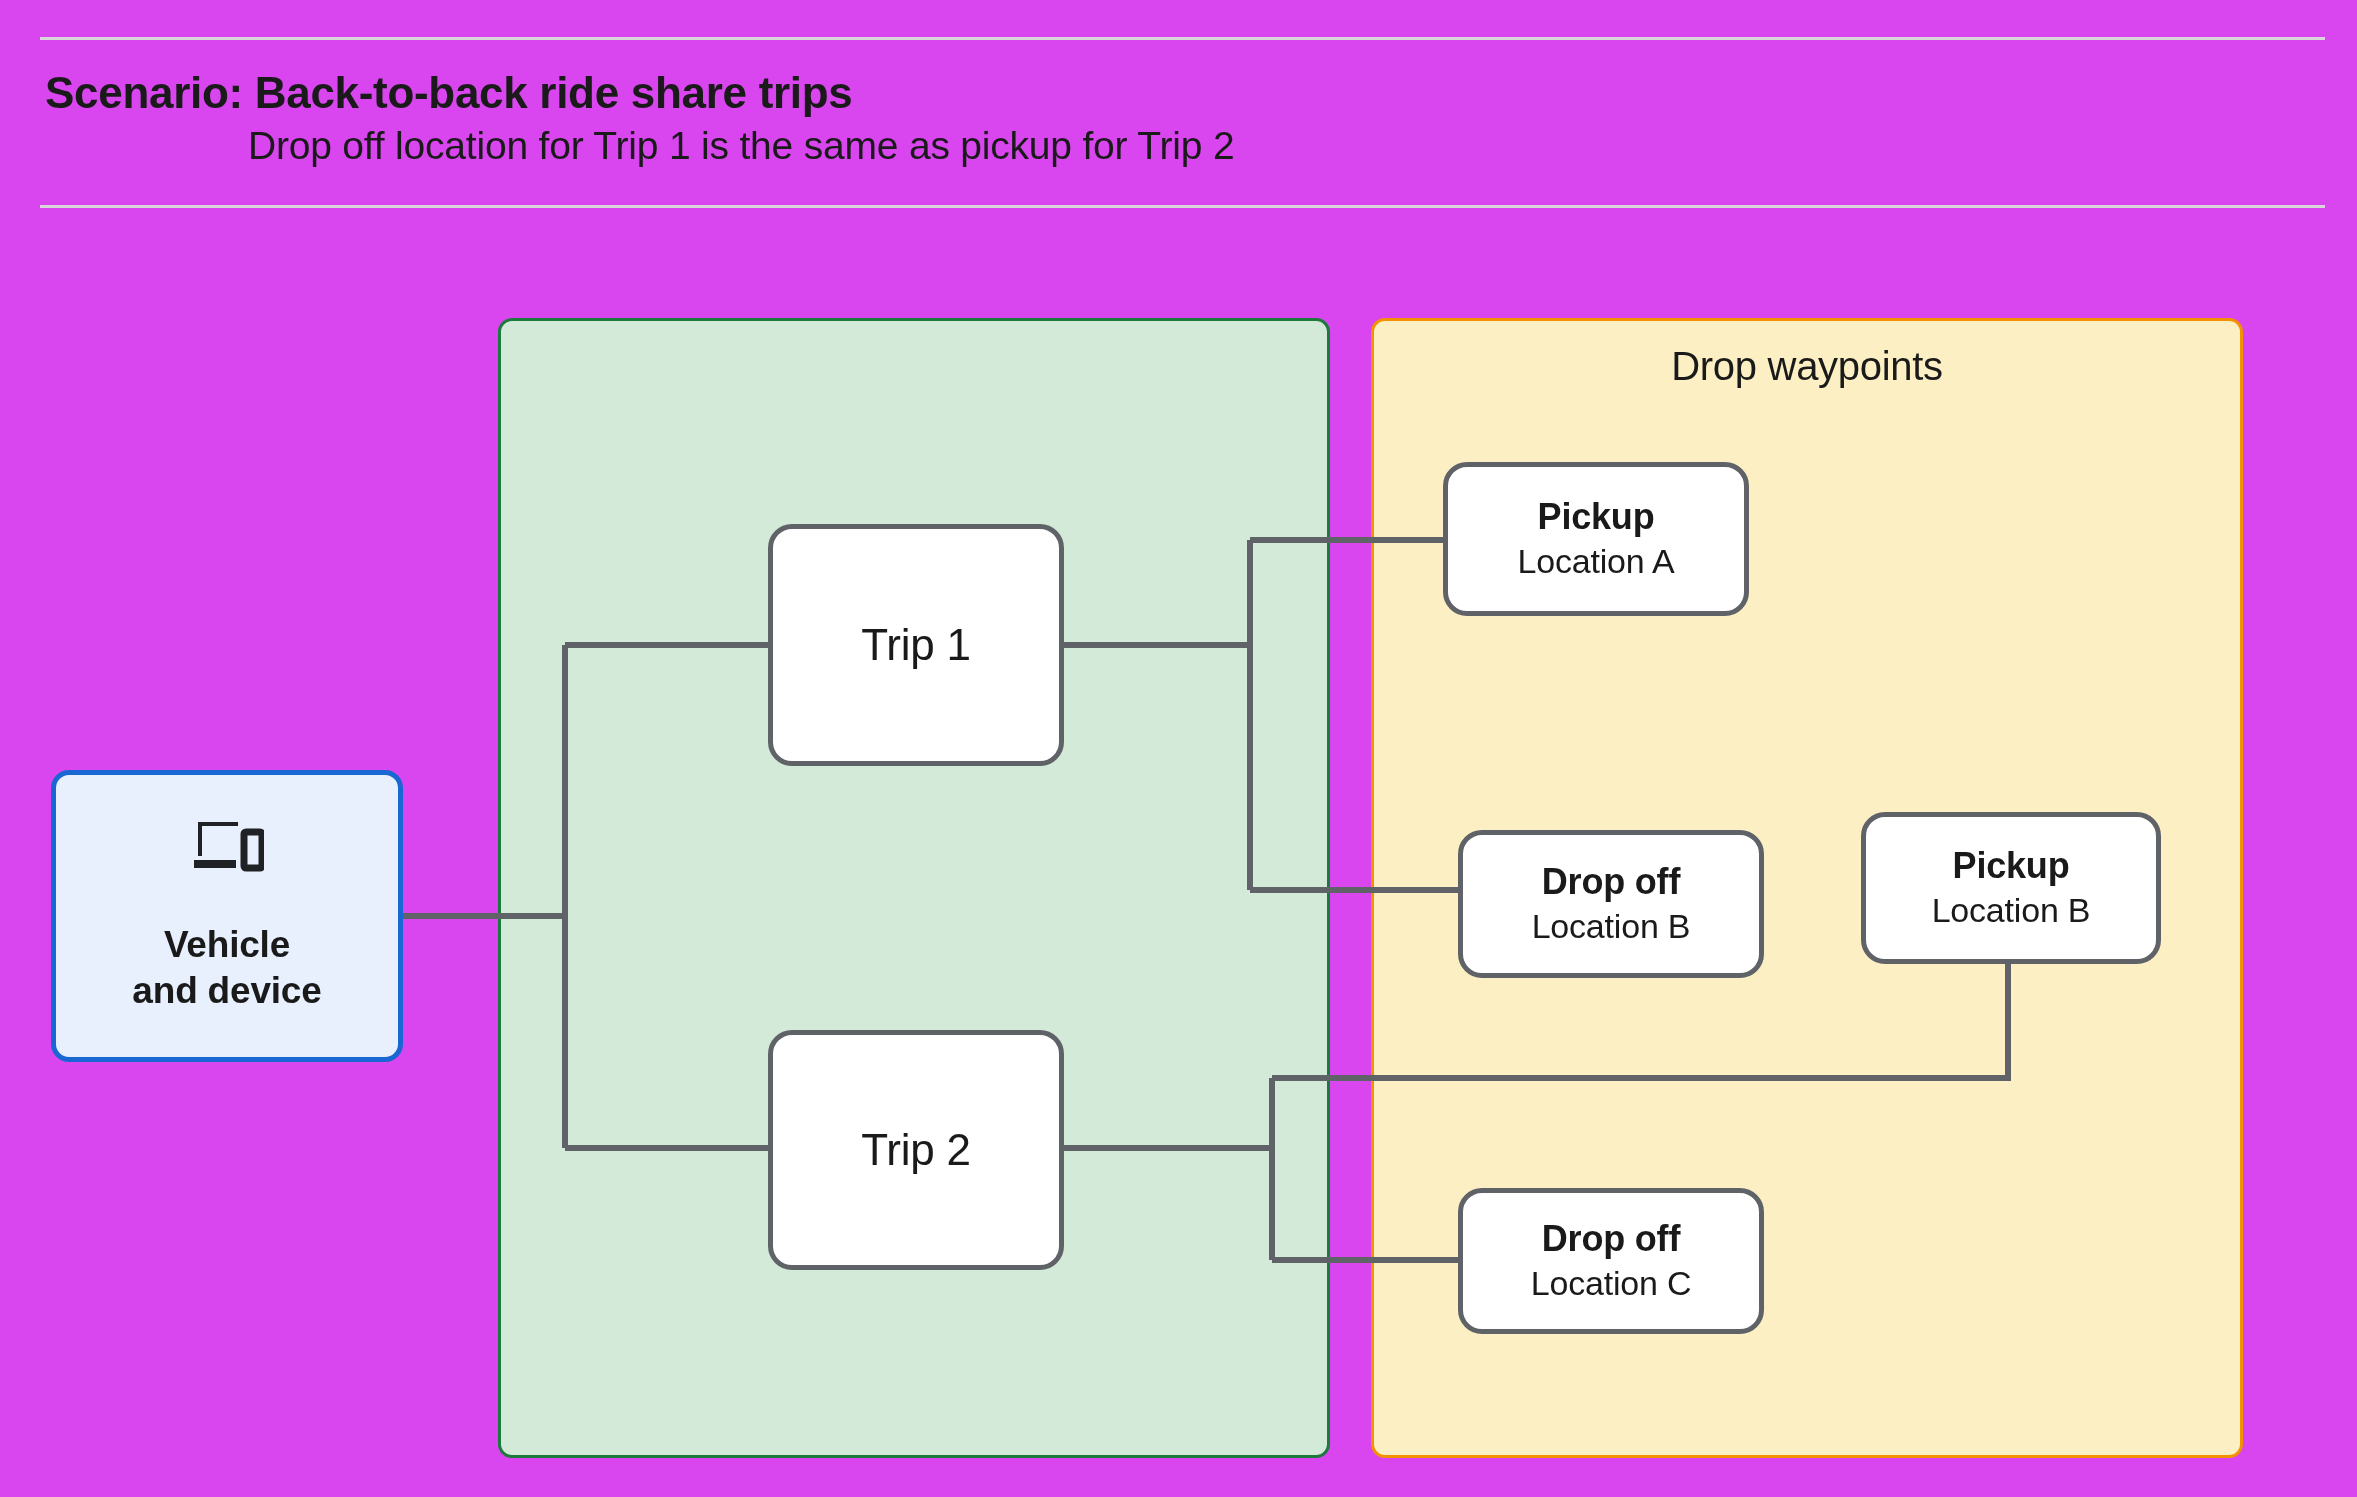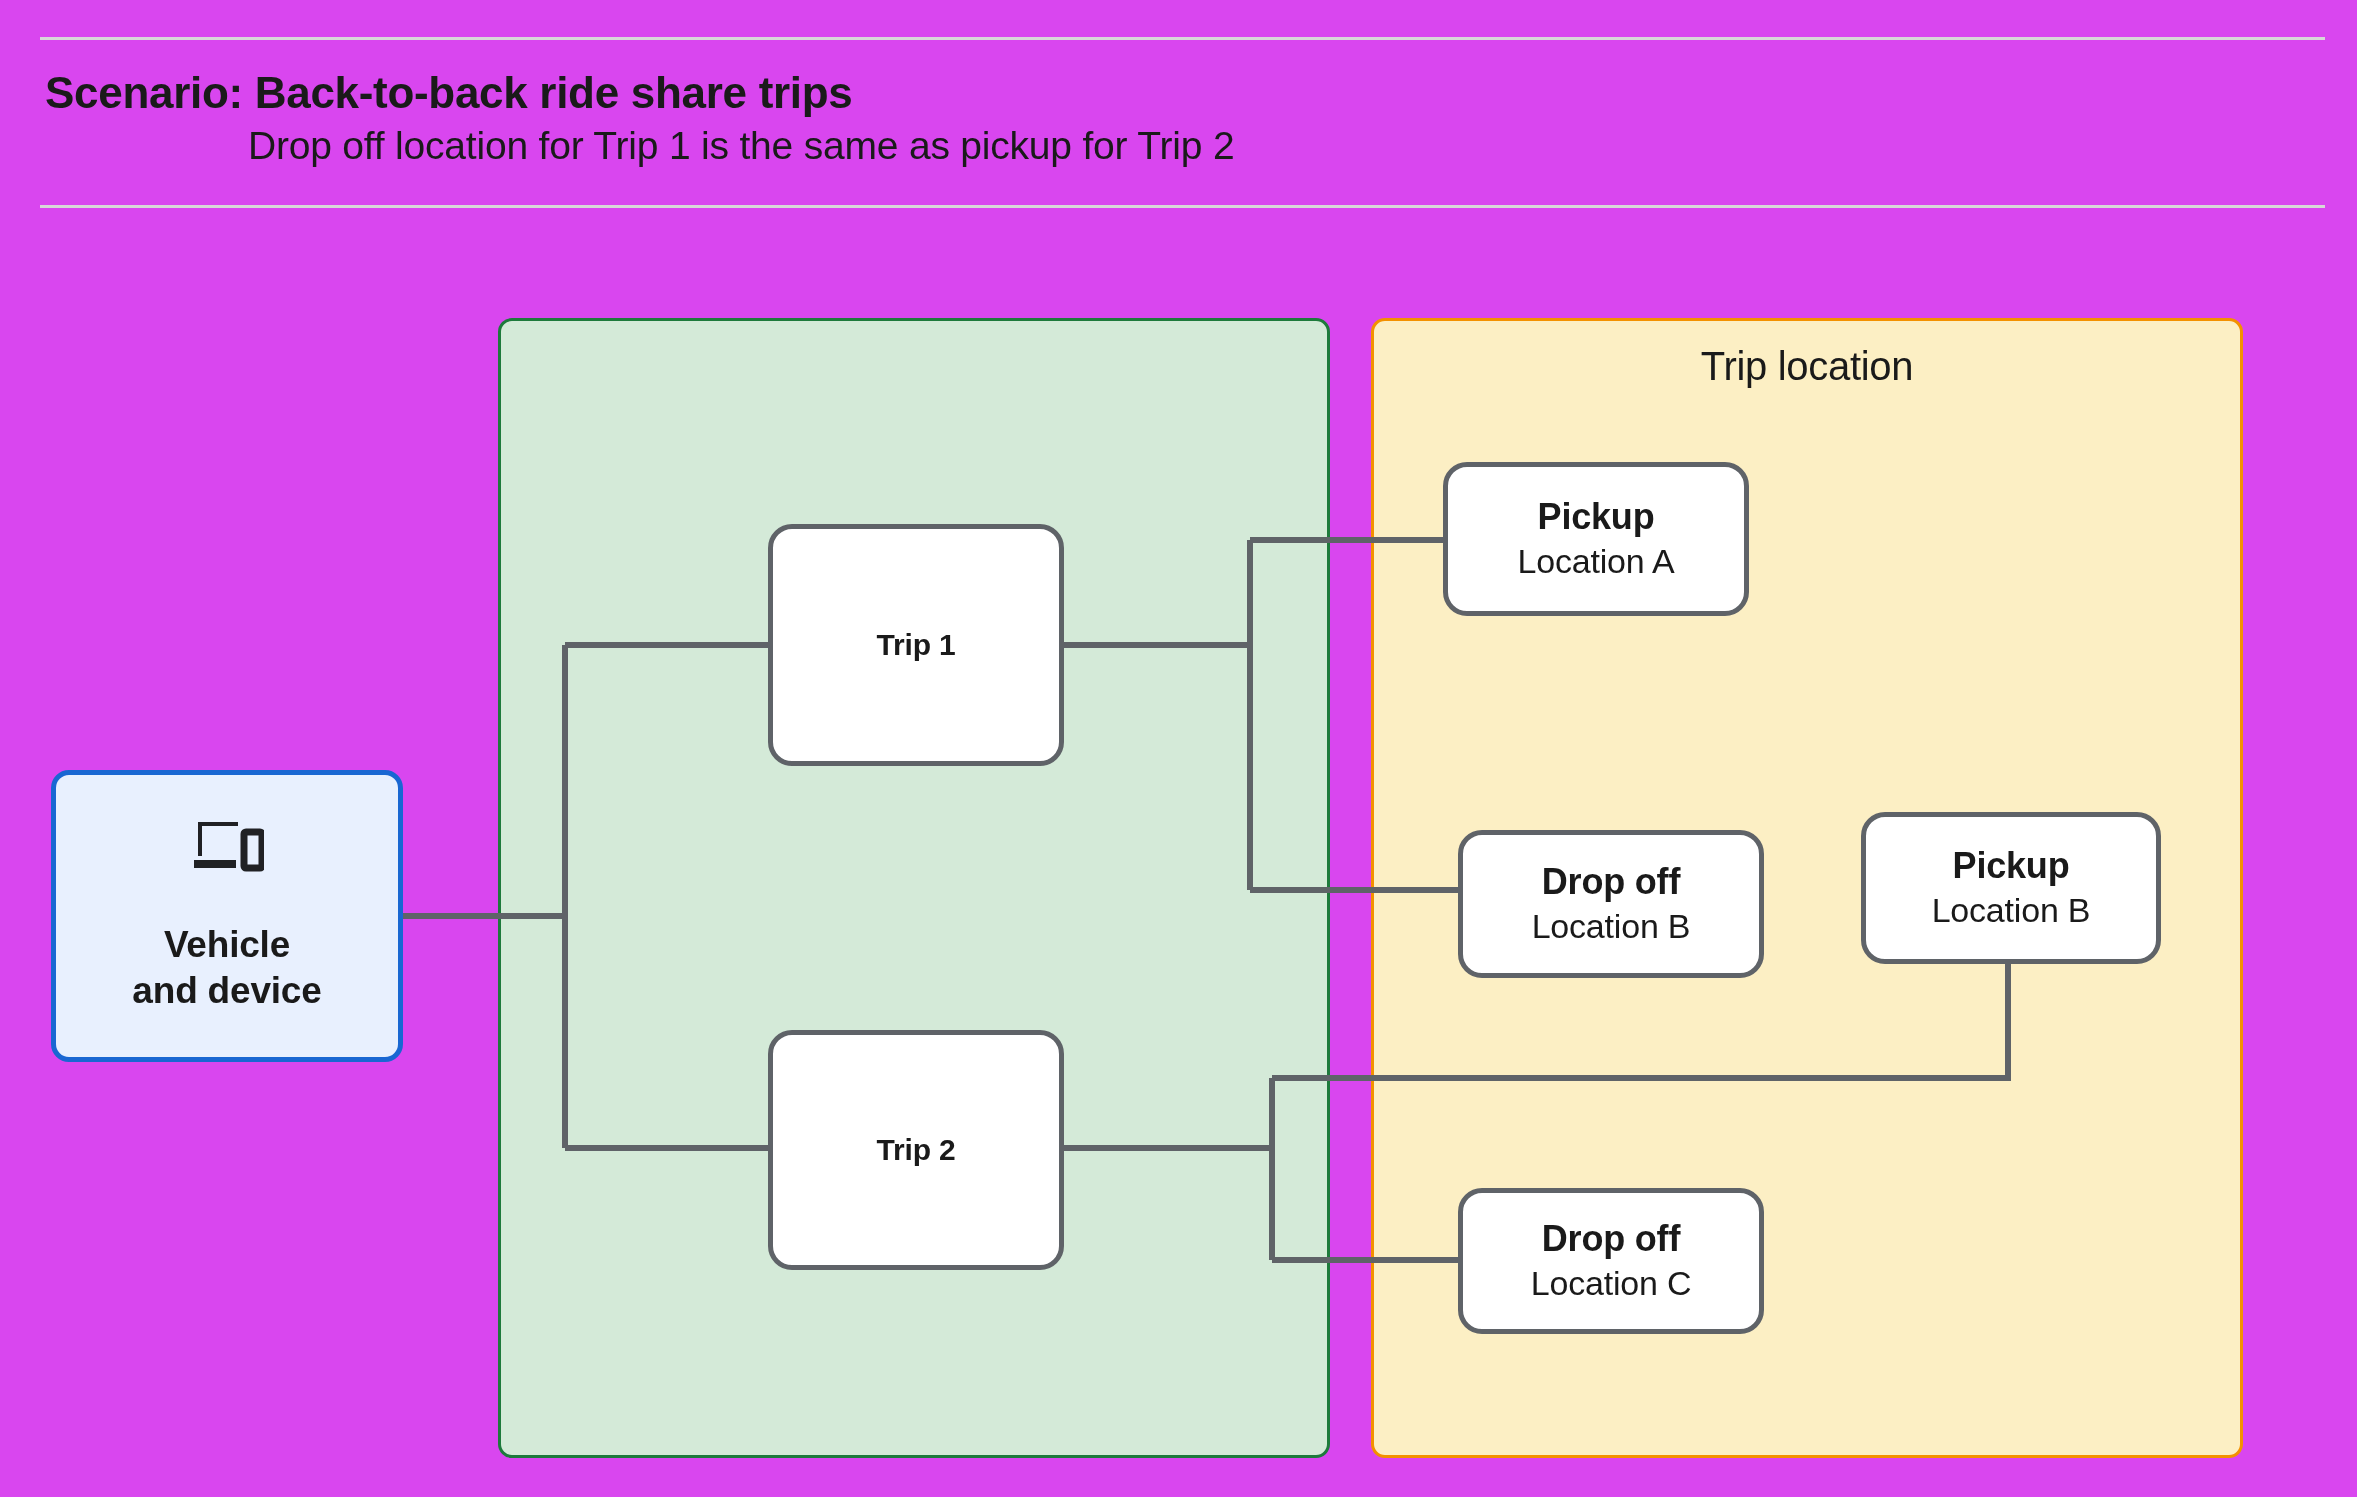--- a/index.html
+++ b/index.html
@@ -115,21 +115,21 @@
     font-size: 34px;
     font-weight: normal;
     letter-spacing: -0.2px;
     line-height: 1.2;
     margin-top: 4px;
   }
 
   #node-trip-1 { left: 768px; top: 524px; width: 296px; height: 242px; }
   #node-trip-2 { left: 768px; top: 1030px; width: 296px; height: 240px; }
   #node-trip-1 .node-title,
-  #node-trip-2 .node-title { font-size: 30px; font-weight: bold; }
+  #node-trip-2 .node-title { font-size: 44px; font-weight: normal; }
 
   #node-pickup-a   { left: 1443px; top: 462px;  width: 306px; height: 154px; }
   #node-dropoff-b  { left: 1458px; top: 830px;  width: 306px; height: 148px; }
   #node-pickup-b   { left: 1861px; top: 812px;  width: 300px; height: 152px; }
   #node-dropoff-c  { left: 1458px; top: 1188px; width: 306px; height: 146px; }
 
   
   #node-vehicle {
     position: absolute;
     left: 42px;
@@ -227,15 +227,15 @@
   </div>
   <div class="node" id="node-pickup-b">
     <div class="node-title">Pickup</div>
     <div class="node-sub">Location B</div>
   </div>
   <div class="node" id="node-dropoff-c">
     <div class="node-title">Drop off</div>
     <div class="node-sub">Location C</div>
   </div>
 
-  <div class="panel-title" id="title-trip-waypoints">Trip location</div>
+  <div class="panel-title" id="title-trip-waypoints">Drop waypoints</div>
 
 </div>
 
 </body></html>

